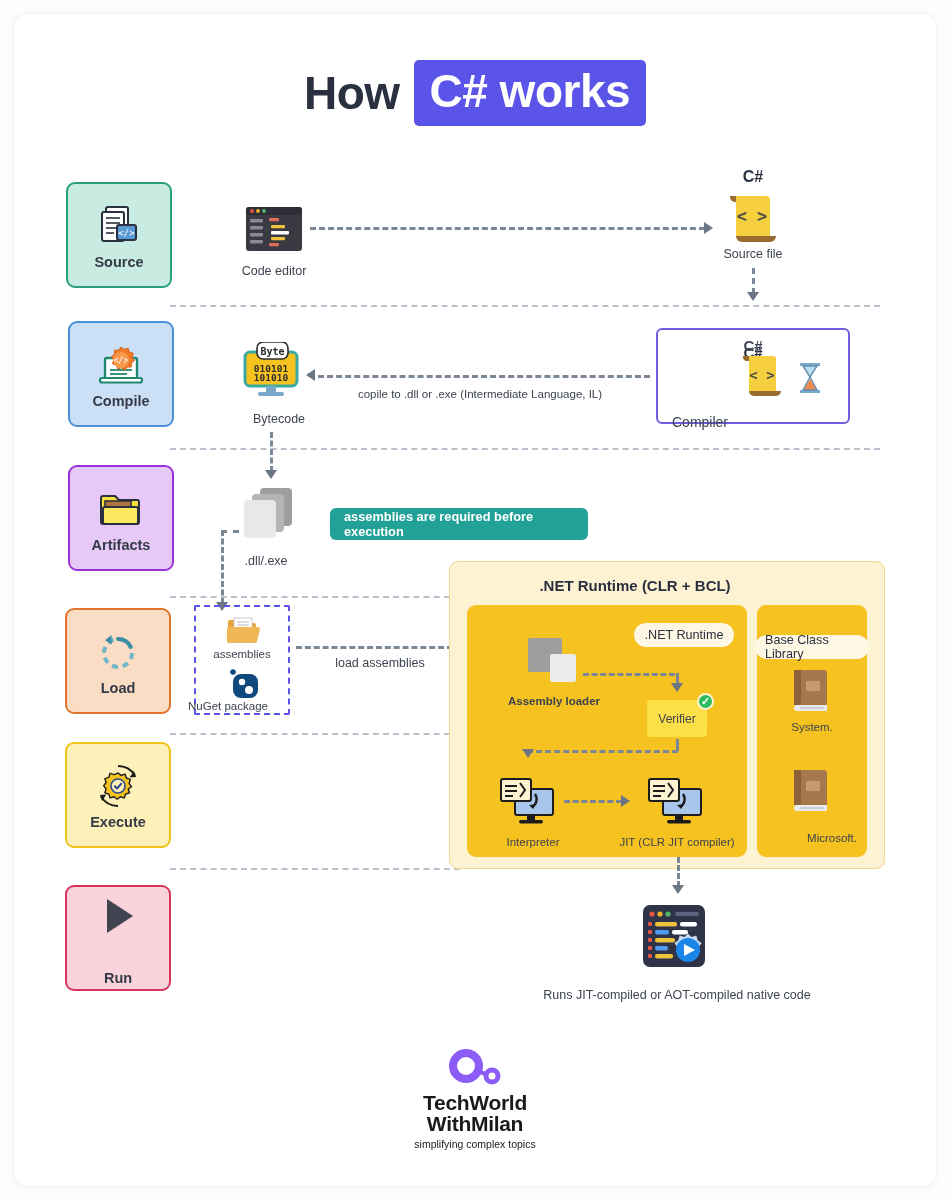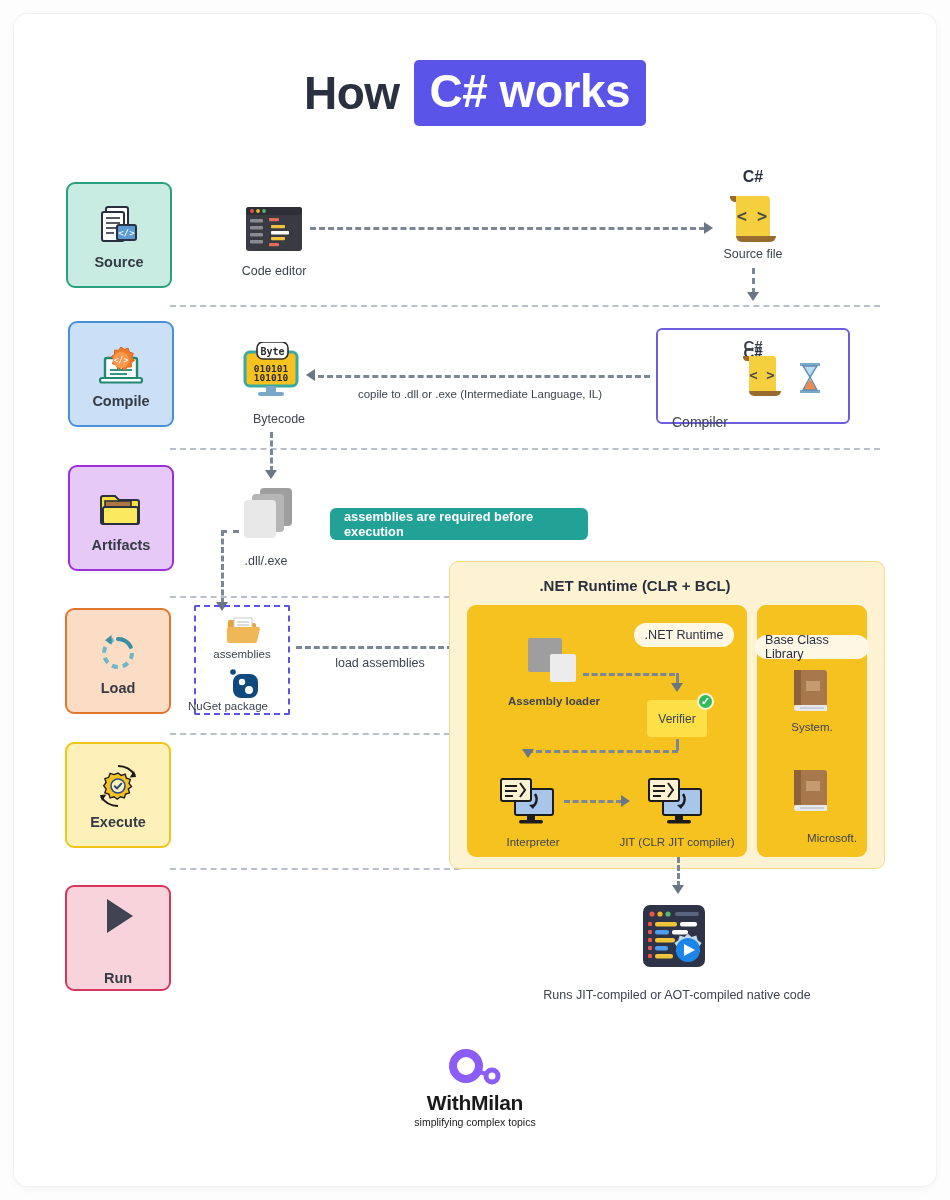--- a/index.html
+++ b/index.html
@@ -519,16 +519,17 @@
   <div class="nlabel" style="left:517px; top:988px; width:320px;">Runs JIT-compiled or AOT-compiled native code</div>
 
   <div class="logo-wrap">
     <div style="height:44px;">
       <svg width="70" height="44" viewBox="0 0 70 44">
         <circle cx="26" cy="18" r="13" fill="none" stroke="#8b5cf6" stroke-width="8"></circle>
         <circle cx="52" cy="28" r="6" fill="none" stroke="#8b5cf6" stroke-width="5"></circle>
         <line x1="37" y1="23" x2="46" y2="26" stroke="#8b5cf6" stroke-width="4"></line>
       </svg>
     </div>
+    <div class="logo-text">TechWorld</div>
     <div class="logo-text">WithMilan</div>
     <div class="logo-sub">simplifying complex topics</div>
   </div>
 </div>
 
 </body></html>

